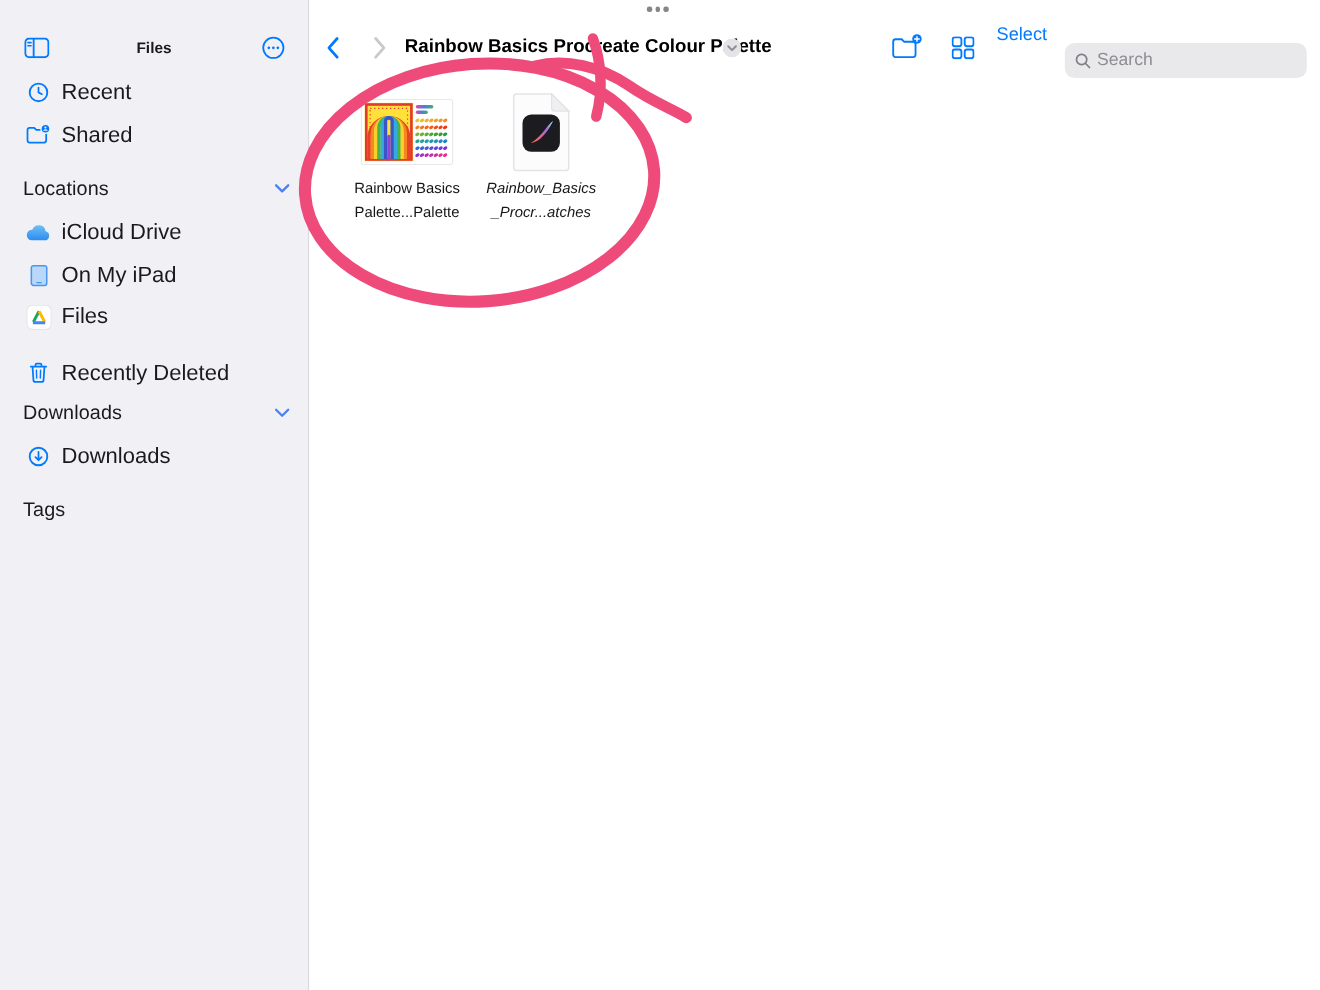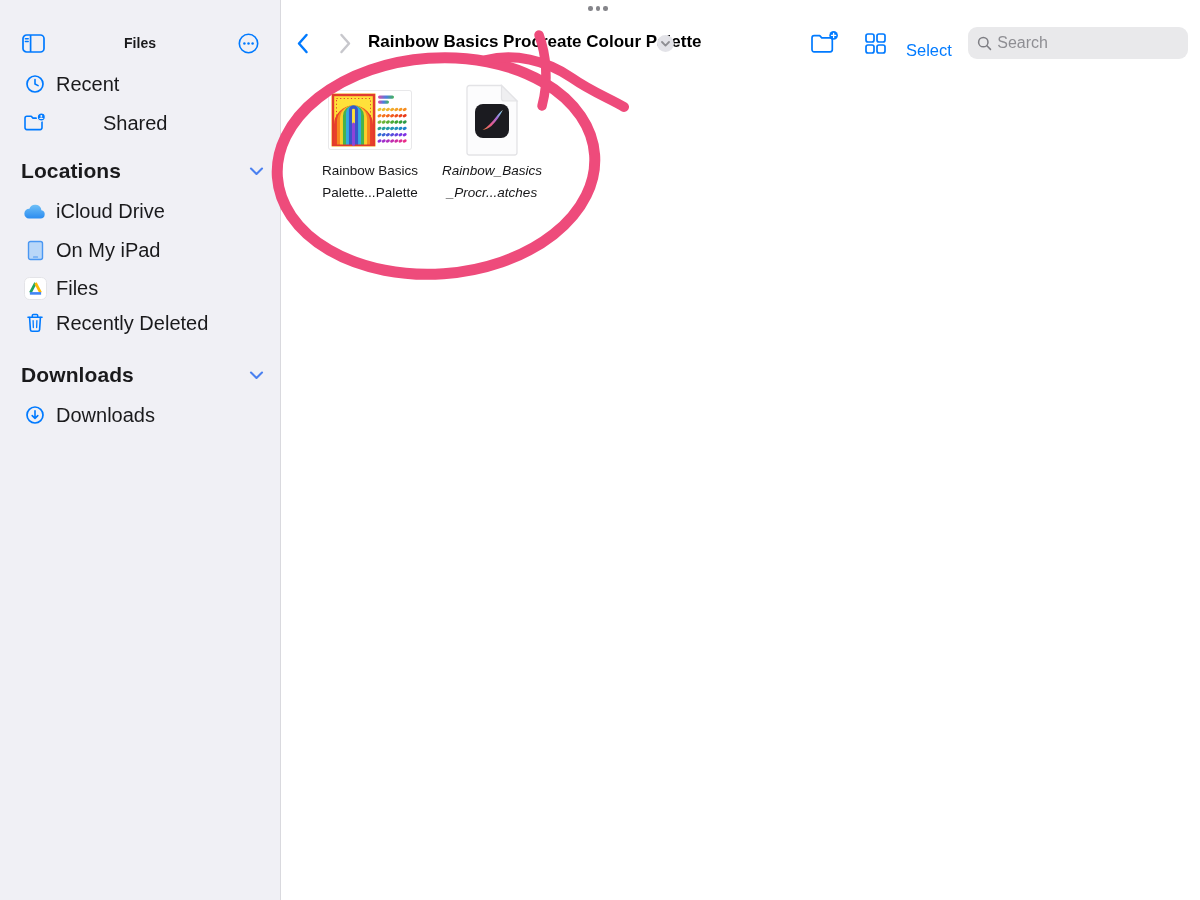--- a/index.html
+++ b/index.html
@@ -11,29 +11,29 @@
 
   
   .sidebar { position:absolute; left:0; top:0; width:281px; height:900px;
              background:var(--sidebar_bg); border-right:1px solid var(--divider); }
   .sb-abs { position:absolute; display:flex; align-items:center; }
   .sb-title { font-size:14px; font-weight:700; color:var(--text); }
   .sb-row { left:22px; height:30px; cursor:default; }
   .sb-row .ic { width:26px; height:24px; display:flex; align-items:center; justify-content:center; flex:0 0 26px; }
   .sb-row .lbl { margin-left:8px; font-size:20px; color:var(--text); }
   .sb-section { left:21px; right:16px; height:24px; justify-content:space-between; }
-  .sb-section .hdr { font-size:21px; font-weight:700; color:var(--text); letter-spacing:.1px; }
+  .sb-section .hdr { font-size:18px; font-weight:400; color:var(--text); letter-spacing:.1px; }
 
   
   .toolbar-el { position:absolute; display:flex; align-items:center; }
   .nav-title { left:368px; top:32px; font-size:17px; font-weight:700; color:#000; }
   .title-chevron { left:657px; top:35px; width:17px; height:17px; border-radius:50%;
                    background:#e3e3e8; justify-content:center; cursor:pointer; }
-  .select-btn { left:906px; top:41px; font-size:16.5px; color:var(--accent); cursor:pointer; }
-  .searchbar { left:968px; top:27px; width:220px; height:32px; background:var(--search_bg);
+  .select-btn { left:906px; top:22px; font-size:16.5px; color:var(--accent); cursor:pointer; }
+  .searchbar { left:968px; top:39px; width:220px; height:32px; background:var(--search_bg);
                border-radius:9px; padding:0 9px; gap:5px; }
   .searchbar input { border:0; outline:0; background:transparent; font-size:16px; width:100%;
                      color:var(--text); font-family:inherit; }
   .searchbar input::placeholder { color:var(--muted); }
   .mt-dots { left:588px; top:6px; gap:3px; }
   .mt-dots i { width:4.5px; height:4.5px; border-radius:50%; background:#85858a; }
 
   
   .tile { position:absolute; top:83px; width:126px; display:flex; flex-direction:column;
           align-items:center; cursor:pointer; }
@@ -76,21 +76,21 @@
     <div class="sb-abs sb-row" style="top:69px;">
       <span class="ic">
         <svg width="22" height="22" viewBox="0 0 22 22">
           <circle cx="11" cy="11" r="8" fill="none" stroke="var(--accent)" stroke-width="1.7"></circle>
           <path d="M11 6.6 V11 L14.1 12.6" fill="none" stroke="var(--accent)" stroke-width="1.6" stroke-linecap="round" stroke-linejoin="round"></path>
         </svg>
       </span>
       <span class="lbl">Recent</span>
     </div>
 
-    <div class="sb-abs sb-row" style="top:108px;gap:47px;">
+    <div class="sb-abs sb-row" style="top:108px;">
       <span class="ic">
         <svg width="24" height="22" viewBox="0 0 24 22">
           <path d="M2 6.2 c0-1.2.8-2 1.9-2 h4.3 l1.8 1.9 h7.1 c1.1 0 1.9.8 1.9 2 v7.5 c0 1.2-.8 2-1.9 2 H3.9 c-1.1 0-1.9-.8-1.9-2 Z" fill="none" stroke="var(--accent)" stroke-width="1.6" stroke-linejoin="round"></path>
           <circle cx="18.3" cy="5" r="4.1" fill="var(--accent)" stroke="#f0f0f5" stroke-width="1.3"></circle>
           <circle cx="18.3" cy="3.9" r="1" fill="#f0f0f5"></circle>
           <path d="M16.1 6.9 c.5-1 1.3-1.5 2.2-1.5 s1.7.5 2.2 1.5" fill="#f0f0f5"></path>
         </svg>
       </span>
       <span class="lbl">Shared</span>
     </div>
@@ -132,21 +132,21 @@
         <svg width="23" height="23" viewBox="0 0 23 23">
           <rect x="0.5" y="0.5" width="22" height="22" rx="5" fill="#ffffff" stroke="#e4e4e8" stroke-width="1"></rect>
           <line x1="11.5" y1="6" x2="6.4" y2="15.6" stroke="#1ea362" stroke-width="2.7"></line>
           <line x1="11.5" y1="6" x2="16.6" y2="15.6" stroke="#ffba00" stroke-width="2.7"></line>
           <line x1="5.9" y1="16.4" x2="17.1" y2="16.4" stroke="#4285f4" stroke-width="2.6"></line>
         </svg>
       </span>
       <span class="lbl">Files</span>
     </div>
 
-    <div class="sb-abs sb-row" style="top:308px;">
+    <div class="sb-abs sb-row" style="top:324px;">
       <span class="ic">
         <svg width="20" height="22" viewBox="0 0 20 22">
           <path d="M3 5.2 h14" stroke="var(--accent)" stroke-width="1.6" stroke-linecap="round" fill="none"></path>
           <path d="M7.3 5 V3.6 c0-.6.5-1.1 1.1-1.1 h3.2 c.6 0 1.1.5 1.1 1.1 V5" stroke="var(--accent)" stroke-width="1.5" fill="none"></path>
           <path d="M4.6 5.6 l.8 12 c.06.9.8 1.6 1.7 1.6 h5.8 c.9 0 1.64-.7 1.7-1.6 l.8-12" stroke="var(--accent)" stroke-width="1.6" fill="none" stroke-linecap="round"></path>
           <line x1="8.1" y1="8.6" x2="8.35" y2="15.6" stroke="var(--accent)" stroke-width="1.3" stroke-linecap="round"></line>
           <line x1="11.9" y1="8.6" x2="11.65" y2="15.6" stroke="var(--accent)" stroke-width="1.3" stroke-linecap="round"></line>
         </svg>
       </span>
       <span class="lbl">Recently Deleted</span>
@@ -162,20 +162,23 @@
     <div class="sb-abs sb-row" style="top:400px;">
       <span class="ic">
         <svg width="22" height="22" viewBox="0 0 22 22">
           <circle cx="11" cy="11" r="8" fill="none" stroke="var(--accent)" stroke-width="1.7"></circle>
           <path d="M11 6.8 V14 M8.2 11.6 L11 14.4 L13.8 11.6" fill="none" stroke="var(--accent)" stroke-width="1.6" stroke-linecap="round" stroke-linejoin="round"></path>
         </svg>
       </span>
       <span class="lbl">Downloads</span>
     </div>
 
+    <div class="sb-abs sb-section" style="top:451px;">
+      <span class="hdr">Tags</span>
+    </div>
   </aside>
 
   <main>
 
     <div class="toolbar-el mt-dots">
       <i></i>
         <i></i>
         <i></i>
     </div>
 

